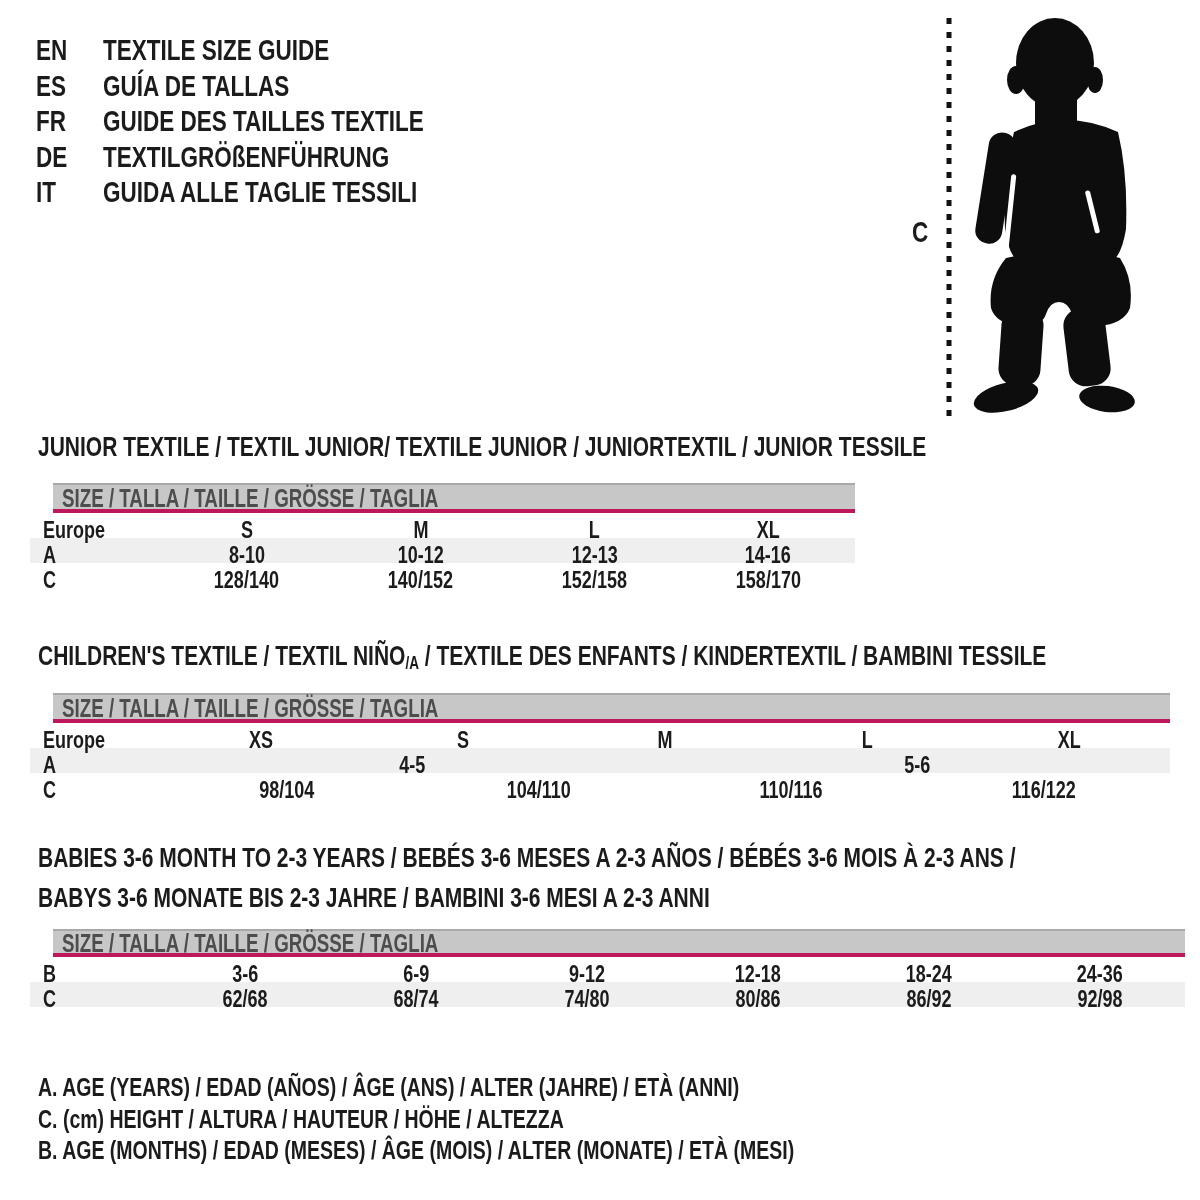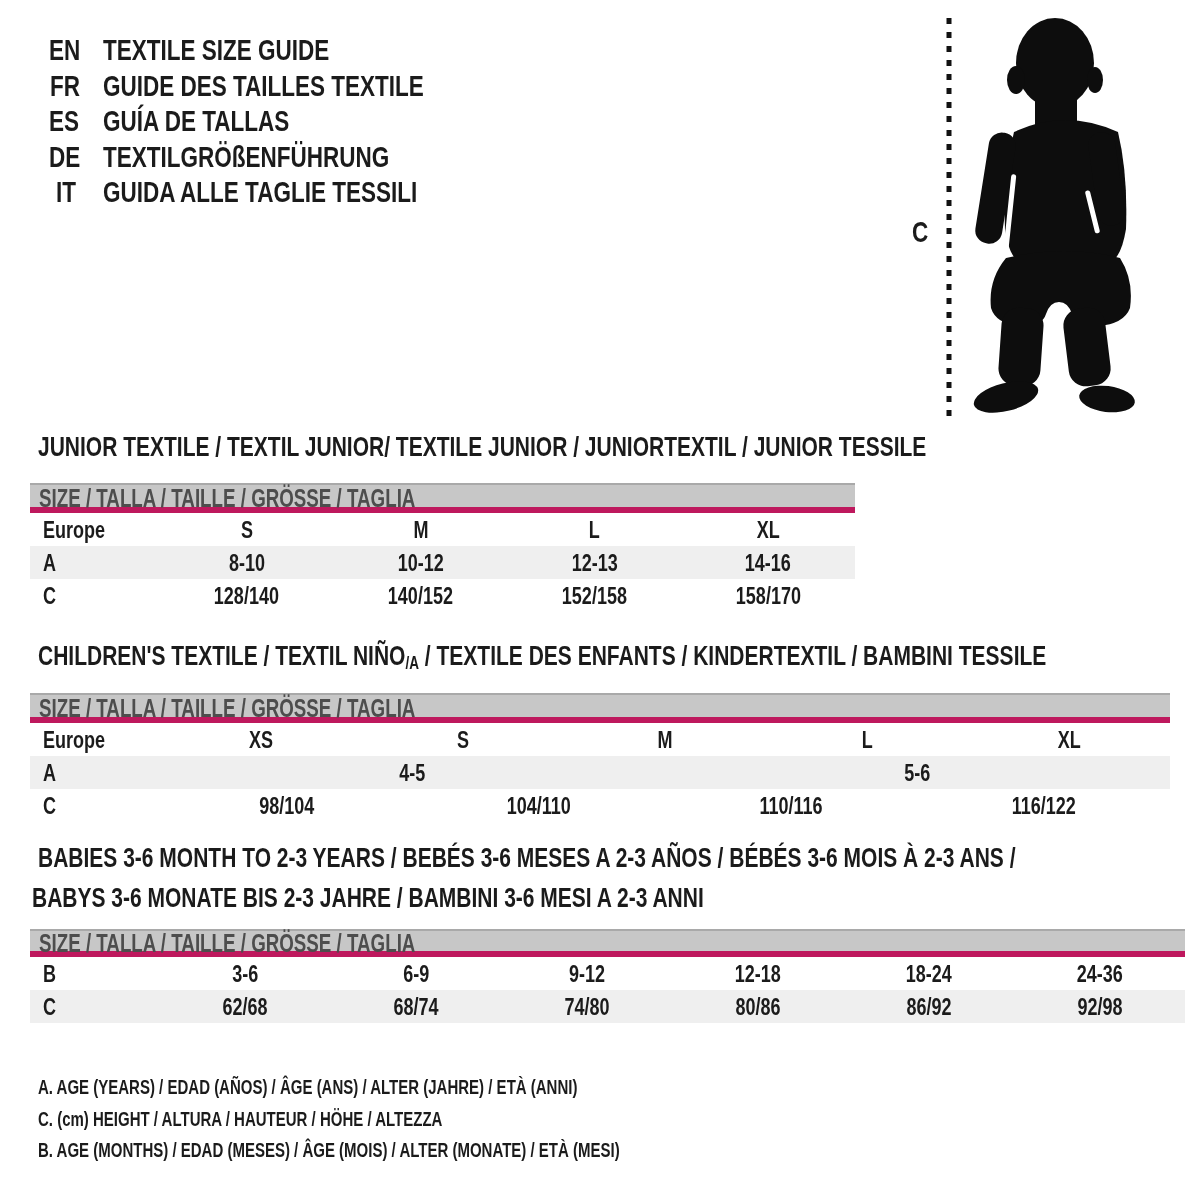--- a/index.html
+++ b/index.html
@@ -7,65 +7,65 @@
     position:relative;width:1200px;height:1200px;background:#ffffff;
     font-family:"Liberation Sans", sans-serif;font-weight:700;color:#1b1b1b;
     overflow:hidden;
   }
   
   .cond{display:inline-block;white-space:nowrap;transform:scaleX(0.75);}
   .o-left{transform-origin:0 50%;}
   .o-center{transform-origin:50% 50%;}
 
   
-  .lang-block{position:absolute;left:36px;top:32px;text-align:center;}
+  .lang-block{position:absolute;left:36px;top:32px;}
   .lang-row{display:flex;line-height:35.5px;font-size:30px;}
   .lang-code{width:67px;flex:0 0 67px;}
 
   
   .dash-line{position:absolute;left:945px;top:16px;}
   .figure-label{position:absolute;left:912px;top:217px;font-size:30px;line-height:30px;}
   .baby-svg{position:absolute;left:962px;top:14px;}
 
   
   .section-title{position:absolute;font-size:28px;line-height:30px;}
   .sub-small{font-size:18px;vertical-align:-4px;}
 
   
   .size-table{position:absolute;}
   .tbar{
-    height:30px;background:#c7c7c7;border-top:2px solid #a9a9a9;border-bottom:6px solid #be185d;
-    box-sizing:border-box;color:#4d4d4d;font-size:25px;line-height:26px;padding-left:9px;
+    height:30px;background:#c7c7c7;border-top:2px solid #a9a9a9;border-bottom:4px solid #be185d;
+    box-sizing:border-box;color:#4d4d4d;font-size:25px;line-height:26px;padding-left:9px;margin-left:23px;
   }
-  .trow{display:flex;height:33px;line-height:33px;font-size:24px;}
+  .trow{display:flex;height:25px;line-height:33px;font-size:24px;}
   .trow.shade{background:#efefef;}
   .rlabel{flex:0 0 130px;width:130px;padding-left:13px;box-sizing:border-box;text-align:left;}
   .cell{flex:1;text-align:center;}
 
   
-  .legend{position:absolute;left:38px;top:1072px;font-size:20px;}
+  .legend{position:absolute;left:38px;top:1072px;font-size:26px;}
   .legend-line{line-height:31.5px;}
 </style>
 </head>
 <body>
 
 <div class="page">
 
   <div class="lang-block">
     <div class="lang-row">
       <div class="lang-code"><span class="cond o-left">EN</span></div>
       <div><span class="cond o-left">TEXTILE SIZE GUIDE</span></div>
     </div>
     <div class="lang-row">
+      <div class="lang-code"><span class="cond o-left">ES</span></div>
+      <div><span class="cond o-left">GUÍA DE TALLAS</span></div>
+    </div>
+    <div class="lang-row">
       <div class="lang-code"><span class="cond o-left">FR</span></div>
       <div><span class="cond o-left">GUIDE DES TAILLES TEXTILE</span></div>
-    </div>
-    <div class="lang-row">
-      <div class="lang-code"><span class="cond o-left">ES</span></div>
-      <div><span class="cond o-left">GUÍA DE TALLAS</span></div>
     </div>
     <div class="lang-row">
       <div class="lang-code"><span class="cond o-left">DE</span></div>
       <div><span class="cond o-left">TEXTILGRÖßENFÜHRUNG</span></div>
     </div>
     <div class="lang-row">
       <div class="lang-code"><span class="cond o-left">IT</span></div>
       <div><span class="cond o-left">GUIDA ALLE TAGLIE TESSILI</span></div>
     </div>
   </div>
@@ -159,21 +159,21 @@
       <div class="cell"><span class="cond o-center">98/104</span></div>
       <div class="cell"><span class="cond o-center">104/110</span></div>
       <div class="cell"><span class="cond o-center">110/116</span></div>
       <div class="cell"><span class="cond o-center">116/122</span></div>
     </div>
   </div>
 
   <div class="section-title" style="left:38px;top:843px;">
     <span class="cond o-left">BABIES 3-6 MONTH TO 2-3 YEARS / BEBÉS 3-6 MESES A 2-3 AÑOS / BÉBÉS 3-6 MOIS À 2-3 ANS /</span>
   </div>
-  <div class="section-title" style="left:32px;top:883px;">
+  <div class="section-title" style="left:38px;top:883px;">
     <span class="cond o-left">BABYS 3-6 MONATE BIS 2-3 JAHRE / BAMBINI 3-6 MESI A 2-3 ANNI</span>
   </div>
   <div class="size-table" style="left:30px;top:929px;width:1155px;">
     <div class="tbar" style="height:28px;line-height:24px;">
       <span class="cond o-left">SIZE / TALLA / TAILLE / GRÖSSE / TAGLIA</span>
     </div>
     <div class="trow">
       <div class="rlabel"><span class="cond o-left">B</span></div>
       <div class="cell"><span class="cond o-center">3-6</span></div>
       <div class="cell"><span class="cond o-center">6-9</span></div>

